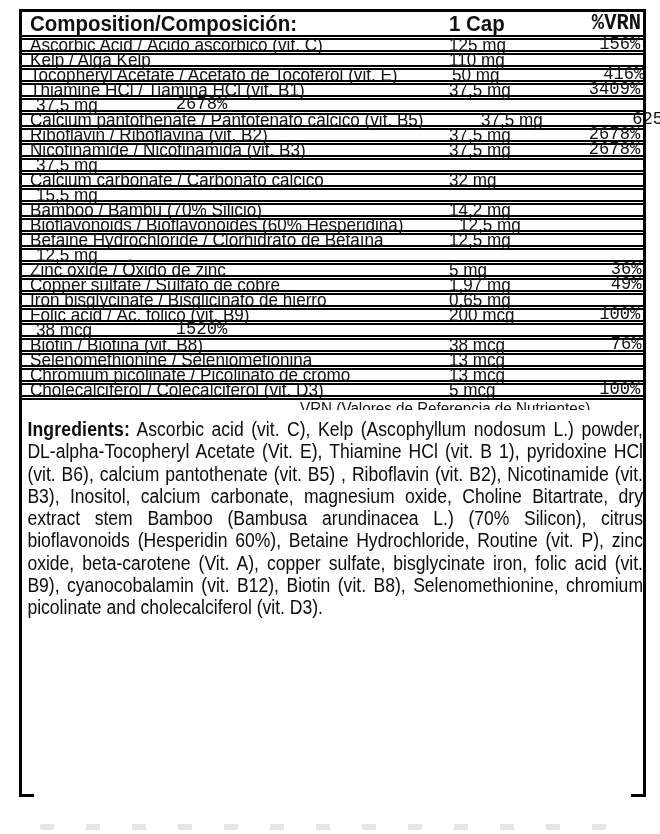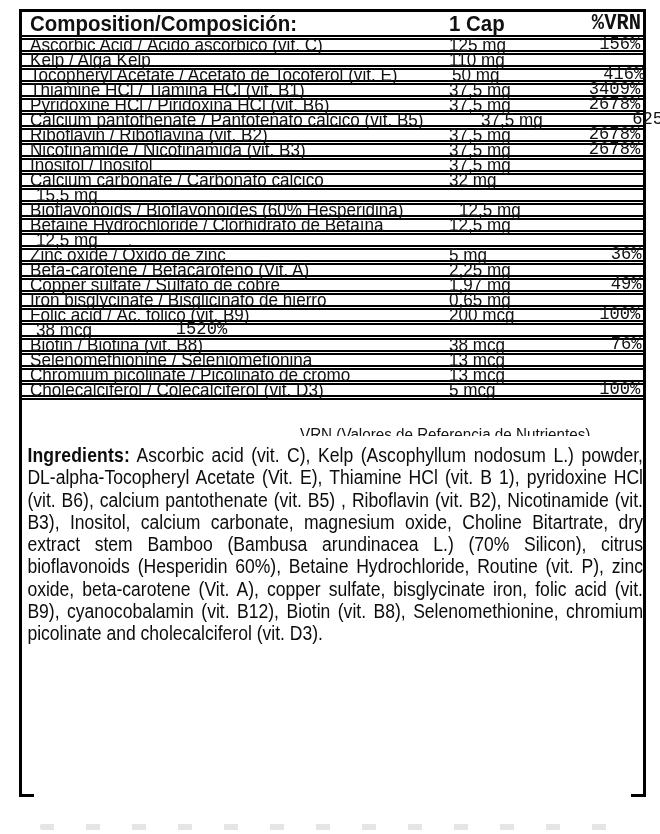--- a/index.html
+++ b/index.html
@@ -29,21 +29,21 @@
   .trow.head{height:28px;font-weight:bold;}
   .c-name{flex:1 1 auto;padding-left:8px;white-space:nowrap;overflow:visible;}
   .c-amt{flex:0 0 108px;padding-left:14px;box-sizing:border-box;white-space:nowrap;}
   .c-vrn{flex:0 0 100px;text-align:right;white-space:nowrap;font-family:Liberation Mono, monospace;}
   .cx{display:inline-block;transform:scaleX(.9);transform-origin:0 50%;white-space:nowrap;
       font-size:19px;line-height:17px;}
   .c-vrn .cx{transform-origin:50% 50%;}
   .head .cx{font-size:22px;line-height:21px;transform:scaleX(.93);}
 
   
-  .note{height:10px;overflow:hidden;margin-top:26px;}
+  .note{height:10px;overflow:hidden;}
   .note .cx{display:block;margin-left:278px;font-size:16px;line-height:17px;
             transform:scaleX(.95);transform-origin:0 0;}
 
   
   .ing{
     margin-top:8px;padding-left:6px;width:684px;
     transform:scaleX(.9);transform-origin:0 0;
   }
   .ing p{margin:0;font-size:19.5px;line-height:22.3px;text-align:justify;
          text-justify:inter-word;color:#0c0c0c;}
@@ -95,21 +95,20 @@
     <div class="c-vrn"><span class="cx">416%</span></div>
   </div>
 
   <div class="trow">
     <div class="c-name"><span class="cx">Thiamine HCl / Tiamina HCl (vit. B1)</span></div>
     <div class="c-amt"><span class="cx">37,5 mg</span></div>
     <div class="c-vrn"><span class="cx">3409%</span></div>
   </div>
 
   <div class="trow">
-    <div class="c-name"><span class="cx">Pyridoxine HCl / Piridoxina HCl (vit. B6)</span></div>
     <div class="c-amt"><span class="cx">37,5 mg</span></div>
     <div class="c-vrn"><span class="cx">2678%</span></div>
   </div>
 
   <div class="trow">
     <div class="c-name"><span class="cx">Calcium pantothenate / Pantotenato cálcico (vit. B5)</span></div>
     <div class="c-amt"><span class="cx">37,5 mg</span></div>
     <div class="c-vrn"><span class="cx">625%</span></div>
   </div>
 
@@ -119,37 +118,41 @@
     <div class="c-vrn"><span class="cx">2678%</span></div>
   </div>
 
   <div class="trow">
     <div class="c-name"><span class="cx">Nicotinamide / Nicotinamida (vit. B3)</span></div>
     <div class="c-amt"><span class="cx">37,5 mg</span></div>
     <div class="c-vrn"><span class="cx">2678%</span></div>
   </div>
 
   <div class="trow">
-    <div class="c-name"><span class="cx">Inositol / Inositol</span></div>
     <div class="c-amt"><span class="cx">37,5 mg</span></div>
     <div class="c-vrn"><span class="cx"></span></div>
   </div>
 
   <div class="trow">
     <div class="c-name"><span class="cx">Calcium carbonate / Carbonato cálcico</span></div>
     <div class="c-amt"><span class="cx">32 mg</span></div>
     <div class="c-vrn"><span class="cx"></span></div>
   </div>
 
 
   <div class="trow">
     <div class="c-amt"><span class="cx">15,5 mg</span></div>
     <div class="c-vrn"><span class="cx"></span></div>
   </div>
 
+  <div class="trow">
+    <div class="c-name"><span class="cx">Bamboo / Bambú (70% Silicio)</span></div>
+    <div class="c-amt"><span class="cx">14,2 mg</span></div>
+    <div class="c-vrn"><span class="cx"></span></div>
+  </div>
 
   <div class="trow">
     <div class="c-name"><span class="cx">Bioflavonoids / Bioflavonoides (60% Hesperidina)</span></div>
     <div class="c-amt"><span class="cx">12,5 mg</span></div>
     <div class="c-vrn"><span class="cx"></span></div>
   </div>
 
   <div class="trow">
     <div class="c-name"><span class="cx">Betaine Hydrochloride / Clorhidrato de Betaína</span></div>
     <div class="c-amt"><span class="cx">12,5 mg</span></div>
@@ -160,25 +163,20 @@
     <div class="c-amt"><span class="cx">12,5 mg</span></div>
     <div class="c-vrn"><span class="cx"></span></div>
   </div>
 
   <div class="trow">
     <div class="c-name"><span class="cx">Zinc oxide / Óxido de zinc</span></div>
     <div class="c-amt"><span class="cx">5 mg</span></div>
     <div class="c-vrn"><span class="cx">36%</span></div>
   </div>
 
-  <div class="trow">
-    <div class="c-name"><span class="cx">Beta-carotene / Betacaroteno (Vit. A)</span></div>
-    <div class="c-amt"><span class="cx">2,25 mg</span></div>
-    <div class="c-vrn"><span class="cx"></span></div>
-  </div>
 
   <div class="trow">
     <div class="c-name"><span class="cx">Copper sulfate / Sulfato de cobre</span></div>
     <div class="c-amt"><span class="cx">1,97 mg</span></div>
     <div class="c-vrn"><span class="cx">49%</span></div>
   </div>
 
   <div class="trow">
     <div class="c-name"><span class="cx">Iron bisglycinate / Bisglicinato de hierro</span></div>
     <div class="c-amt"><span class="cx">0,65 mg</span></div>

